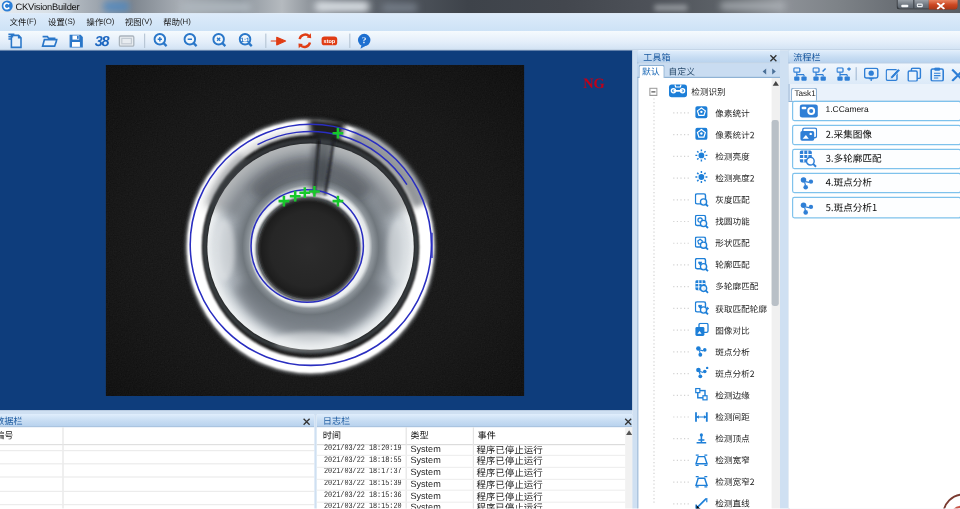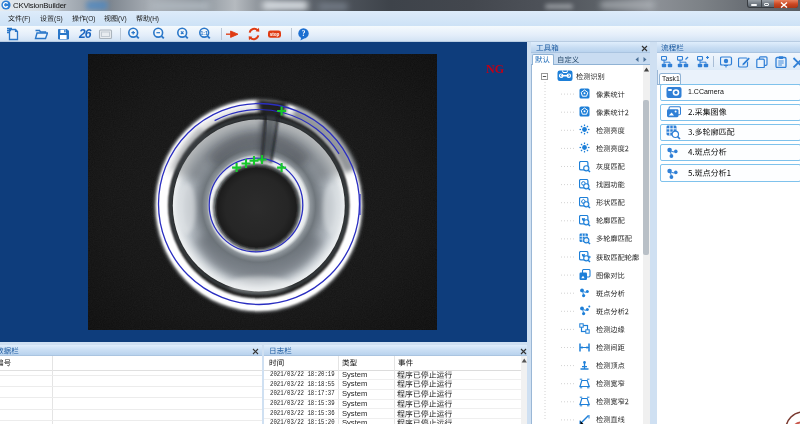--- a/index.html
+++ b/index.html
@@ -65,21 +65,21 @@
     <svg class="abs" style="left:34px;top:27px" width="14" height="14" viewBox="0 0 14 14">
       <path d="M1.5 3.5h4l1 1.5h5v2" fill="none" stroke="#2a77c9" stroke-width="1.4"></path>
       <path d="M1.5 11.5 3 6h10.5l-2 5.5z" fill="#eaf3fc" stroke="#2a77c9" stroke-width="1.4"></path>
     </svg>
     <svg class="abs" style="left:57px;top:27px" width="13" height="14" viewBox="0 0 13 14">
       <path d="M1.5 2.5h8.5l1.5 1.5v8H1.5z" fill="#2a77c9" stroke="#2a77c9"></path>
       <rect x="3.4" y="2.6" width="5.6" height="3.4" fill="#fff"></rect>
       <rect x="3" y="8" width="6.6" height="4" fill="#fff"></rect>
       <rect x="7.2" y="3" width="1.4" height="2.4" fill="#2a77c9"></rect>
     </svg>
-    <div class="lat" style="left:79px;top:28px;font-size:12px;font-weight:bold;font-style:italic;color:#1c66c0;letter-spacing:-1px">26</div>
+    <div class="lat" style="left:79px;top:28px;font-size:12px;font-weight:bold;font-style:italic;color:#1c66c0;letter-spacing:-1px">38</div>
     <svg class="abs" style="left:98px;top:27px" width="15" height="14" viewBox="0 0 15 14">
       <rect x="1.5" y="3" width="12" height="8.5" rx="1" fill="#e8ecf0" stroke="#aab4bd" stroke-width="1.1"></rect>
       <rect x="3.5" y="5" width="8" height="4.5" fill="none" stroke="#c2cad2" stroke-width="1"></rect>
     </svg>
     <div class="abs" style="left:120px;top:28px;width:1px;height:12px;background:#b9c7d6"></div>
     <div class="abs" style="left:221px;top:28px;width:1px;height:12px;background:#b9c7d6"></div>
     <div class="abs" style="left:291px;top:28px;width:1px;height:12px;background:#b9c7d6"></div>
     <svg class="abs" style="left:127px;top:27px" width="15" height="14" viewBox="0 0 15 14">
       <circle cx="6.2" cy="5.7" r="4.4" fill="#f2f7fb" stroke="#2a77c9" stroke-width="1.6"></circle>
       <path d="M9.5 9.1 11.8 11.4" stroke="#2a77c9" stroke-width="1.9"></path>

